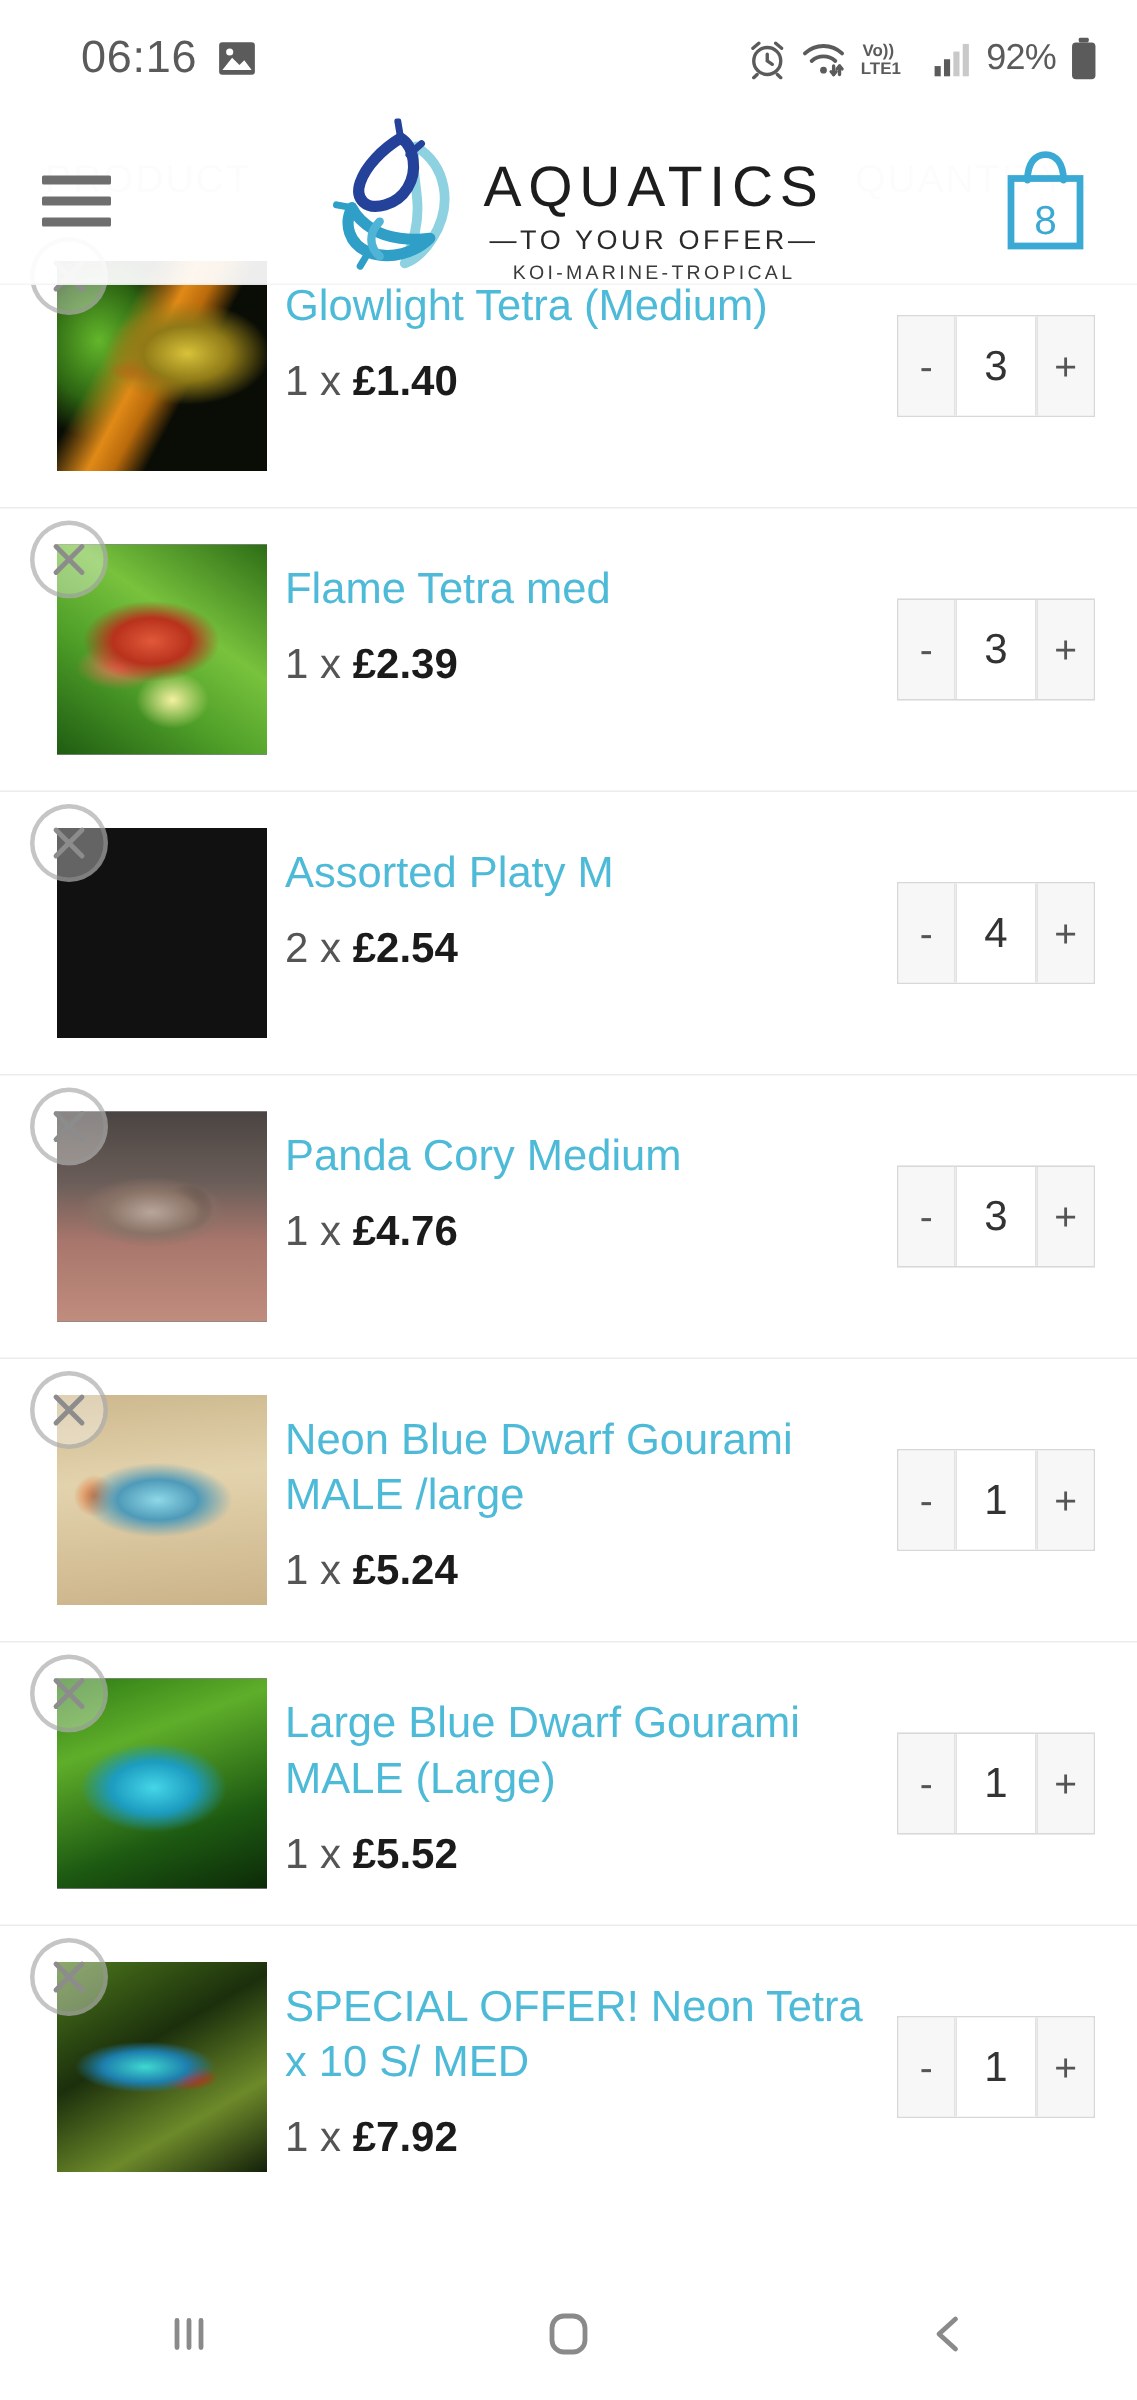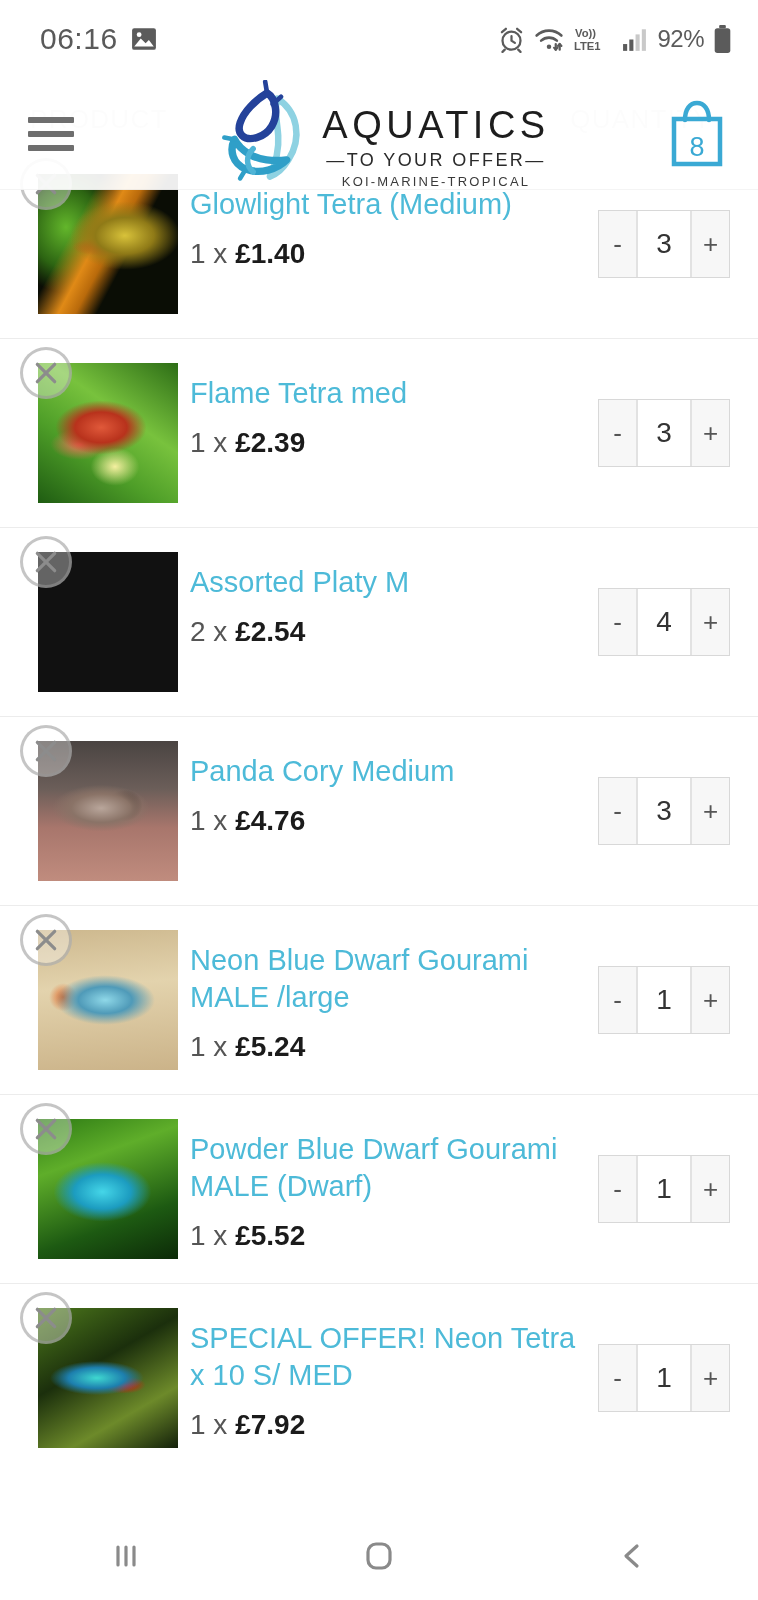--- a/index.html
+++ b/index.html
@@ -8,21 +8,21 @@
     background:#ffffff;
     font-family:"Liberation Sans", sans-serif;
     overflow:hidden;
   }
   .screen { position:relative; width:758px; height:1600px; background:#fff; }
 
   
   .statusbar {
     position:absolute; top:0; left:0; width:758px; height:78px;
     display:flex; align-items:center; justify-content:space-between;
-    padding:0 26px 0 40px; background:#fff; z-index:60;
+    padding:0 26px 0 54px; background:#fff; z-index:60;
   }
   .sb-left { display:flex; align-items:center; gap:13px; }
   .sb-time { font-size:30px; color:#5a5a5a; letter-spacing:0.5px; }
   .sb-right { display:flex; align-items:center; gap:9px; }
   .ico { display:block; }
 
   
   .batt-pct { font-size:24px; color:#5b5b5b; letter-spacing:-0.5px; }
 
   
@@ -410,21 +410,21 @@
         <div class="remove-btn">
           <svg viewBox="0 0 24 24">
               <path d="M4 4 L20 20 M20 4 L4 20" stroke="#8c8c8c" stroke-width="3" stroke-linecap="round"></path>
             </svg>
         </div>
         <div class="thumb">
             <div class="art g6"></div>
           </div>
       </div>
       <div class="info-cell">
-        <div class="p-title">Powder Blue Dwarf Gourami MALE (Dwarf)</div>
+        <div class="p-title">Large Blue Dwarf Gourami MALE (Large)</div>
         <div class="p-price"><span>1 x </span><b>£5.52</b></div>
       </div>
       <div class="qty-cell">
         <div class="stepper">
           <div class="stp stp-minus">-</div>
           <div class="qty-val">1</div>
           <div class="stp stp-plus">+</div>
         </div>
       </div>
     </div>

